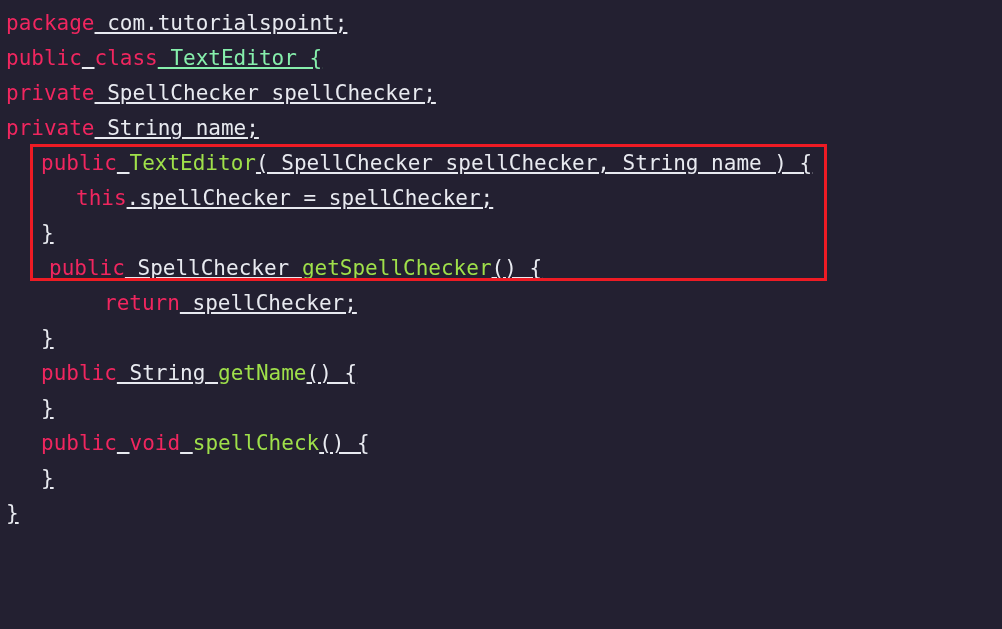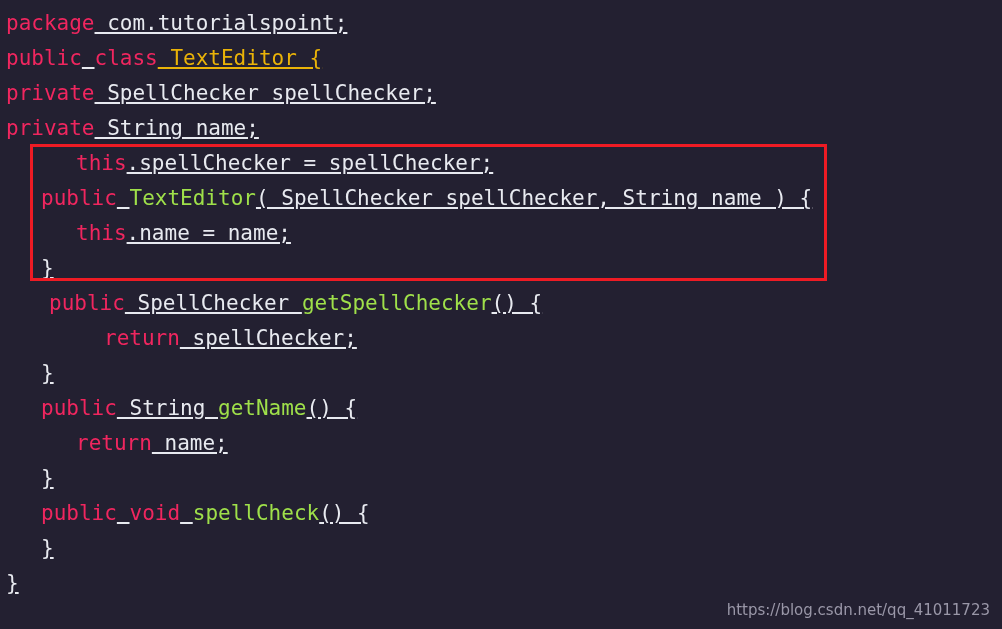--- a/index.html
+++ b/index.html
@@ -78,36 +78,33 @@
     white-space: pre;
   }
 </style>
 </head>
 <body style="background: rgb(35, 32, 49);">
 
 <div id="screenshot" style="background: rgb(35, 32, 49);">
 
   <div id="code-block">
       <div class="code-line" style="padding-left: 6px;"><span class="tok kw" style="color: rgb(240, 38, 95);">package</span><span class="tok pl" style="color: rgb(232, 234, 240);"> com.tutorialspoint;</span></div>
-      <div class="code-line" style="padding-left: 6px;"><span class="tok kw" style="color: rgb(240, 38, 95);">public</span><span class="tok pl" style="color: rgb(232, 234, 240);"> </span><span class="tok kw" style="color: rgb(240, 38, 95);">class</span><span class="tok pl" style="color: #eab308;"> TextEditor {</span></div>
+      <div class="code-line" style="padding-left: 6px;"><span class="tok kw" style="color: rgb(240, 38, 95);">public</span><span class="tok pl" style="color: rgb(232, 234, 240);"> </span><span class="tok kw" style="color: rgb(240, 38, 95);">class</span><span class="tok pl" style="color: #86efac;"> TextEditor {</span></div>
       <div class="code-line" style=""><span class="tok kw" style="color: rgb(240, 38, 95);">private</span><span class="tok pl" style="color: rgb(232, 234, 240);"> SpellChecker spellChecker;</span></div>
       <div class="code-line" style=""><span class="tok kw" style="color: rgb(240, 38, 95);">private</span><span class="tok pl" style="color: rgb(232, 234, 240);"> String name;</span></div>
+      <div class="code-line" style="padding-left: 41px;"><span class="tok kw" style="color: rgb(240, 38, 95);">public</span><span class="tok pl" style="color: rgb(232, 234, 240);"> </span><span class="tok fn" style="color: rgb(159, 224, 74);">TextEditor</span><span class="tok pl" style="color: rgb(232, 234, 240);">( SpellChecker spellChecker, String name ) {</span></div>
       <div class="code-line" style="padding-left: 76px;"><span class="tok kw" style="color: rgb(240, 38, 95);">this</span><span class="tok pl" style="color: rgb(232, 234, 240);">.spellChecker = spellChecker;</span></div>
-      <div class="code-line" style="padding-left: 41px;"><span class="tok kw" style="color: rgb(240, 38, 95);">public</span><span class="tok pl" style="color: rgb(232, 234, 240);"> </span><span class="tok fn" style="color: rgb(159, 224, 74);">TextEditor</span><span class="tok pl" style="color: rgb(232, 234, 240);">( SpellChecker spellChecker, String name ) {</span></div>
-      <div class="code-line" style="padding-left: 76px;"><span class="tok kw" style="color: rgb(240, 38, 95);">this</span><span class="tok pl" style="color: rgb(232, 234, 240);">.name = name;</span></div>
       <div class="code-line" style="padding-left: 41px;"><span class="tok pl" style="color: rgb(232, 234, 240);">}</span></div>
       <div class="code-line" style="padding-left: 49px;"><span class="tok kw" style="color: rgb(240, 38, 95);">public</span><span class="tok pl" style="color: rgb(232, 234, 240);"> SpellChecker </span><span class="tok fn" style="color: rgb(159, 224, 74);">getSpellChecker</span><span class="tok pl" style="color: rgb(232, 234, 240);">() {</span></div>
       <div class="code-line" style="padding-left: 76px; margin-left: 28px;"><span class="tok kw" style="color: rgb(240, 38, 95);">return</span><span class="tok pl" style="color: rgb(232, 234, 240);"> spellChecker;</span></div>
       <div class="code-line" style="padding-left: 41px;"><span class="tok pl" style="color: rgb(232, 234, 240);">}</span></div>
       <div class="code-line" style="padding-left: 41px;"><span class="tok kw" style="color: rgb(240, 38, 95);">public</span><span class="tok pl" style="color: rgb(232, 234, 240);"> String </span><span class="tok fn" style="color: rgb(159, 224, 74);">getName</span><span class="tok pl" style="color: rgb(232, 234, 240);">() {</span></div>
-      <div class="code-line" style="padding-left: 76px;"><span class="tok kw" style="color: rgb(240, 38, 95);">return</span><span class="tok pl" style="color: rgb(232, 234, 240);"> name;</span></div>
       <div class="code-line" style="padding-left: 41px;"><span class="tok pl" style="color: rgb(232, 234, 240);">}</span></div>
       <div class="code-line" style="padding-left: 41px;"><span class="tok kw" style="color: rgb(240, 38, 95);">public</span><span class="tok pl" style="color: rgb(232, 234, 240);"> </span><span class="tok kw" style="color: rgb(240, 38, 95);">void</span><span class="tok pl" style="color: rgb(232, 234, 240);"> </span><span class="tok fn" style="color: rgb(159, 224, 74);">spellCheck</span><span class="tok pl" style="color: rgb(232, 234, 240);">() {</span></div>
       <div class="code-line" style="padding-left: 41px;"><span class="tok pl" style="color: rgb(232, 234, 240);">}</span></div>
       <div class="code-line" style="padding-left: 6px;"><span class="tok pl" style="color: rgb(232, 234, 240);">}</span></div>
     </div>
 
   <div id="highlight-box" style="border-color: rgb(238, 27, 36);"></div>
 
 
-  <div id="watermark" style="color: rgb(154, 151, 168);">https://blog.csdn.net/qq_41011723</div>
 
 </div>
 
 </body></html>

